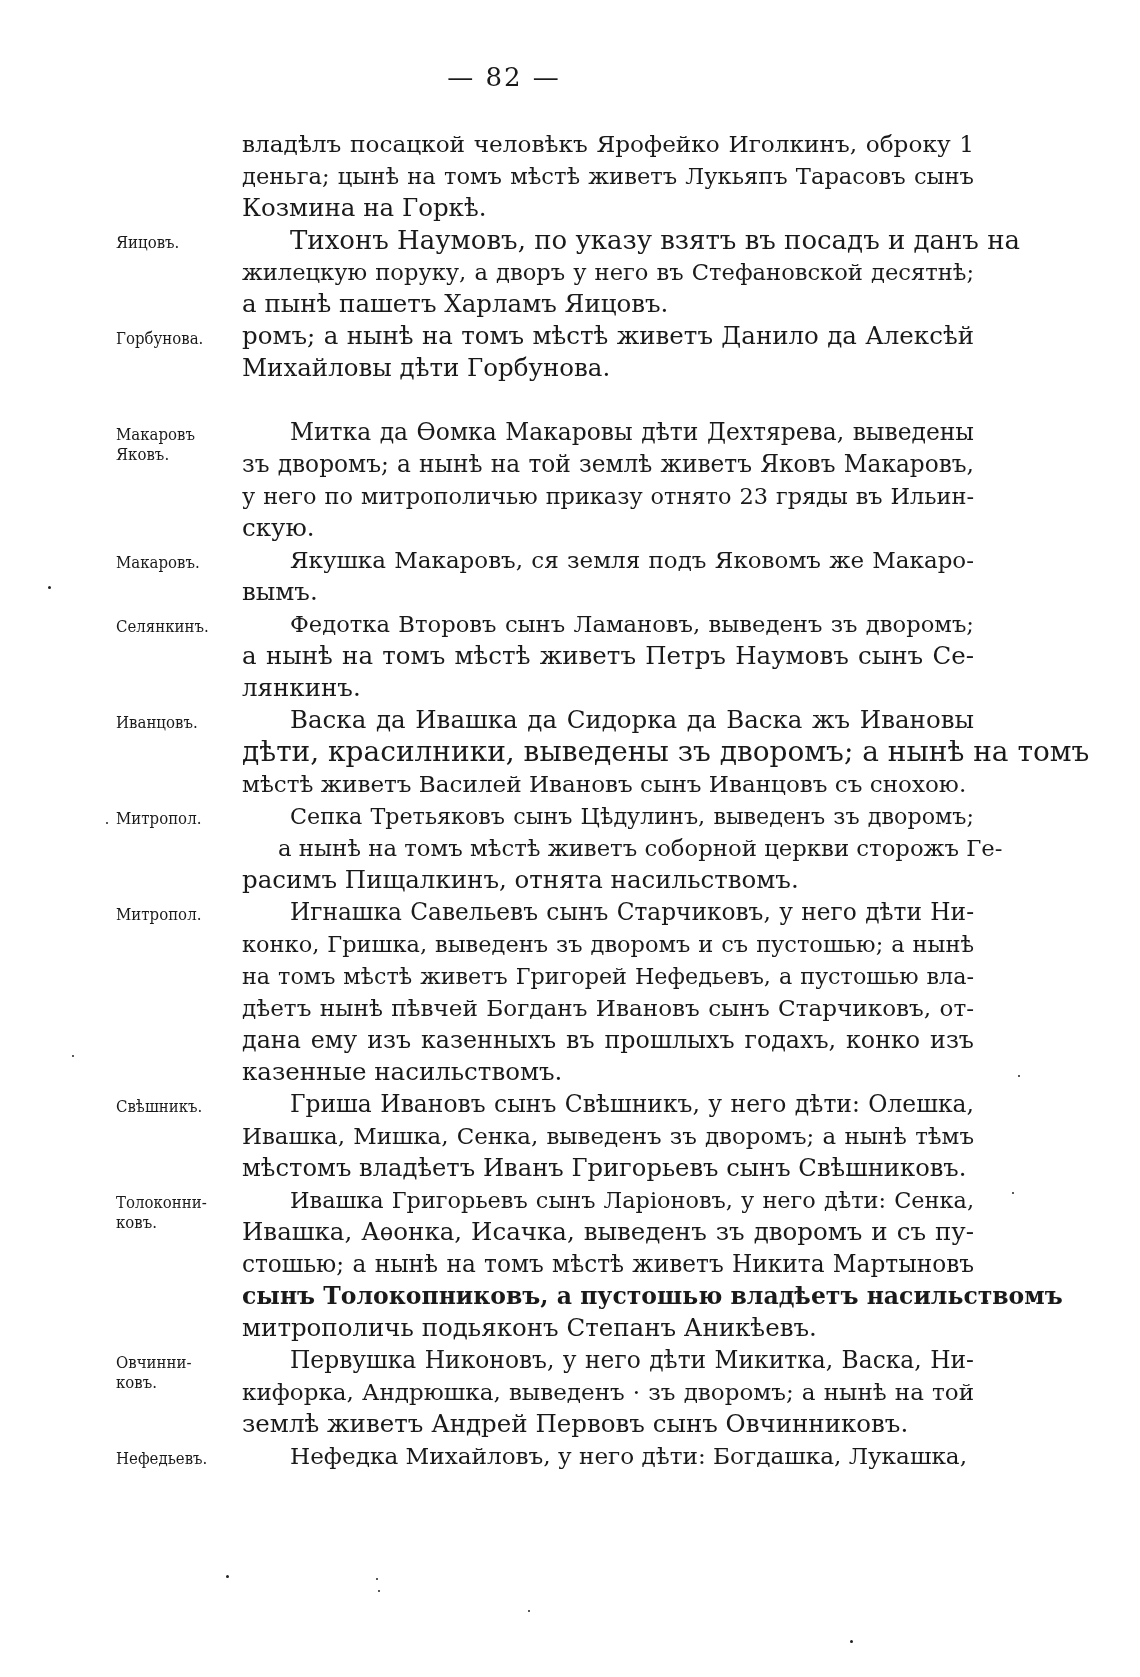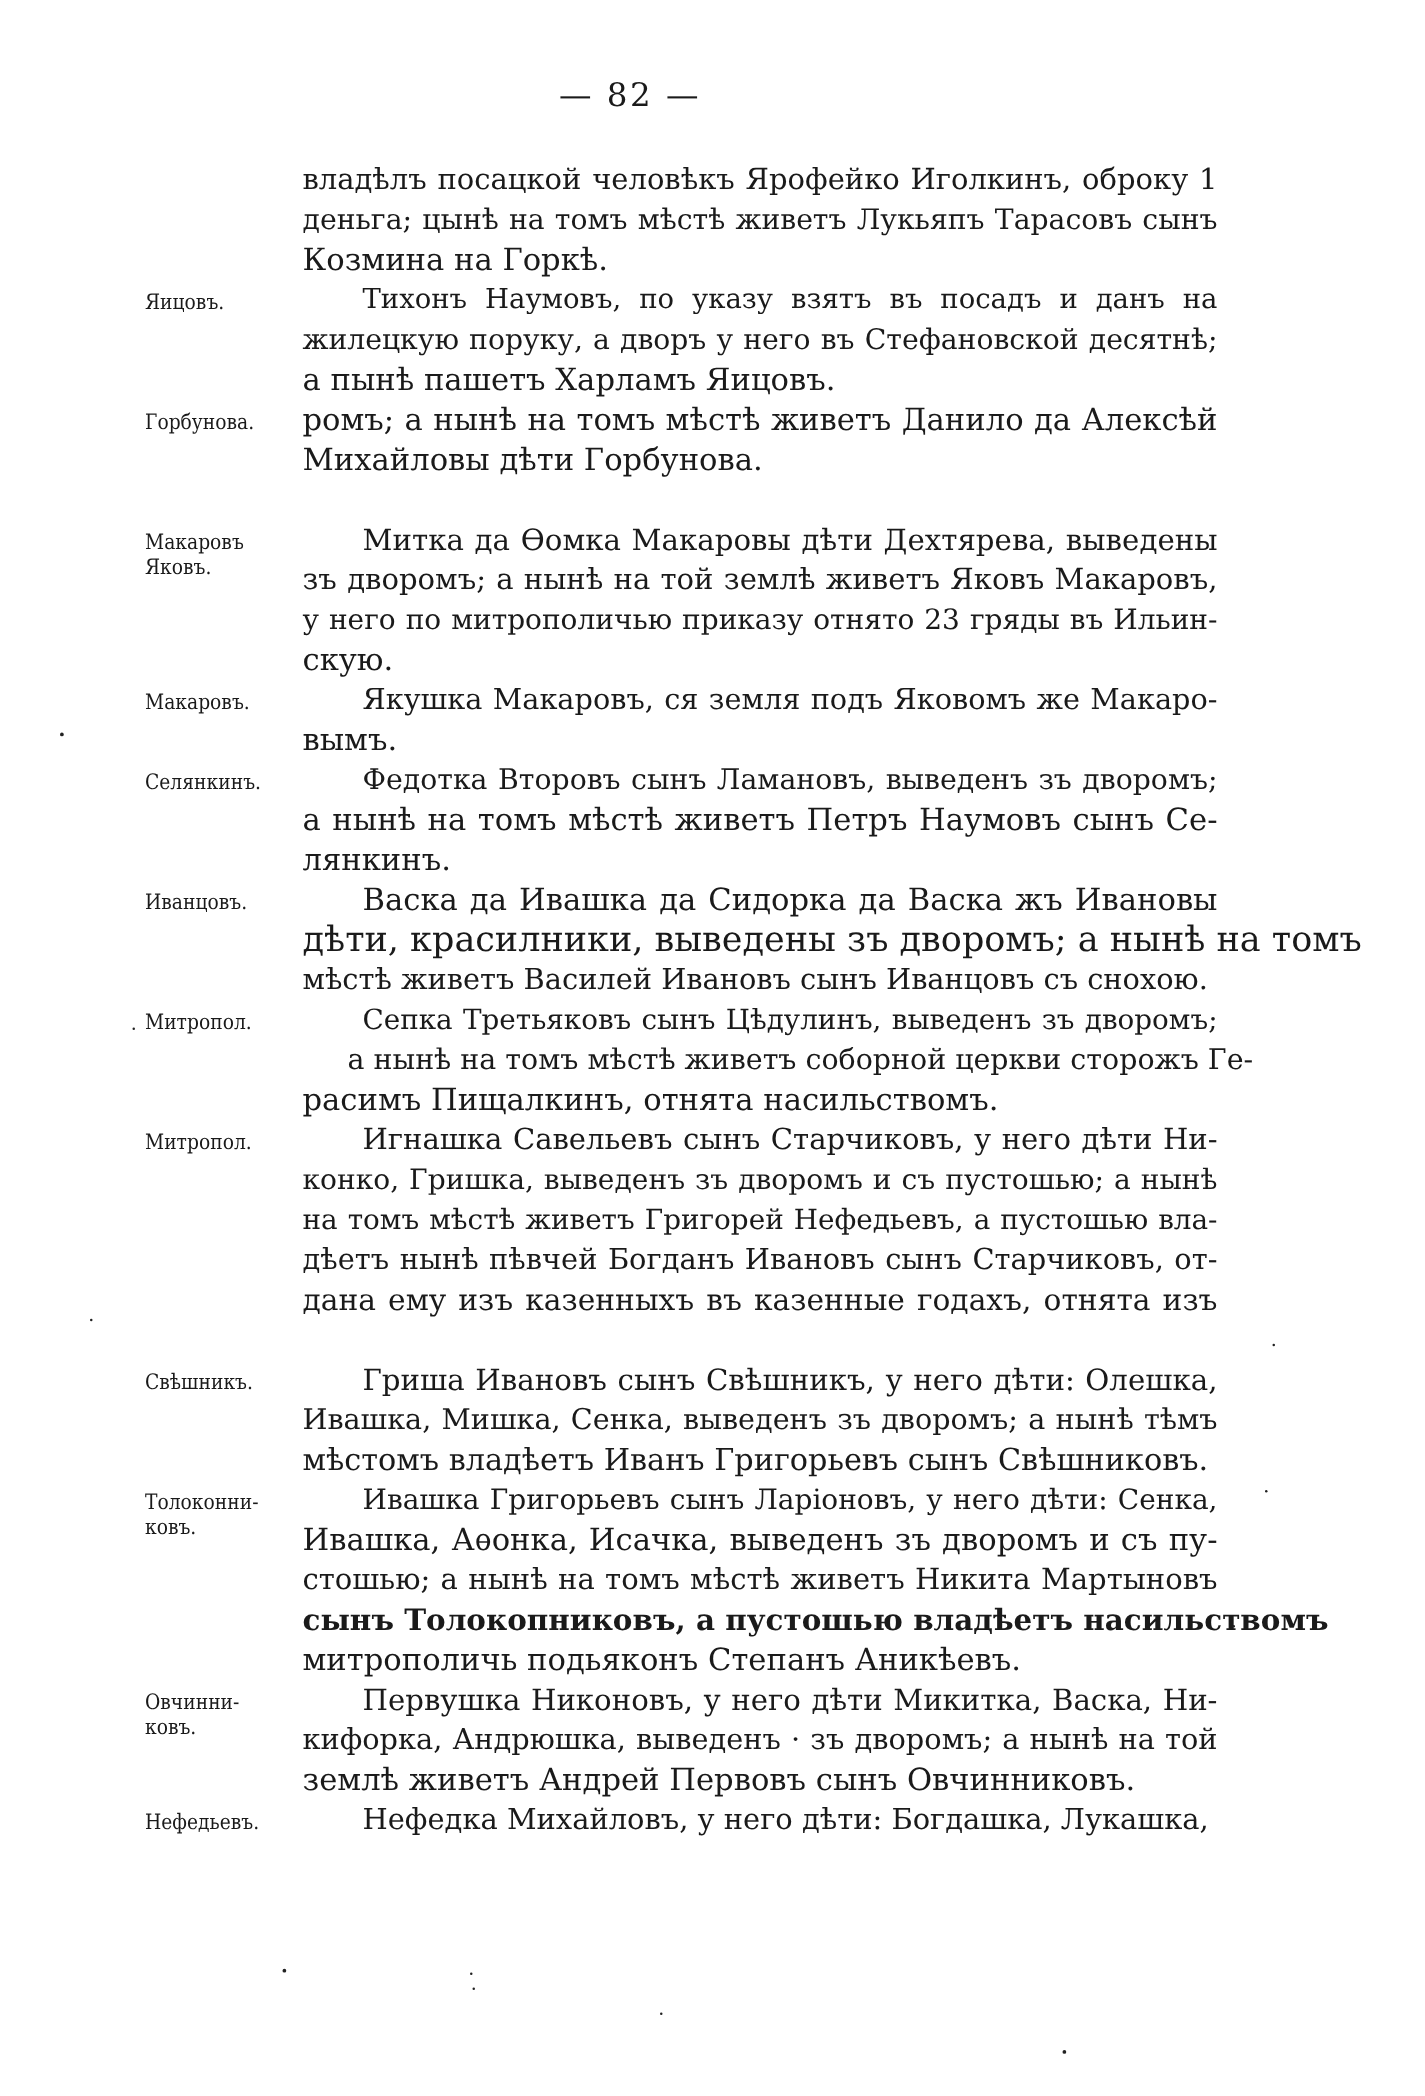--- a/index.html
+++ b/index.html
@@ -28,21 +28,21 @@
         <span class="line" style="font-size: 23.2px;">владѣлъ посацкой человѣкъ Ярофейко Иголкинъ, оброку 1</span>
         <span class="line" style="font-size: 22.62px;">деньга; цынѣ на томъ мѣстѣ живетъ Лукьяпъ Тарасовъ сынъ</span>
         <span class="line last">Козмина на Горкѣ.</span>
       </div>
     </div>
     <div class="entry" style="top: 224px;">
       <div class="margin-note" style="top: 8px;">
         <div>Яицовъ.</div>
       </div>
       <div class="body-text">
-        <span class="line first" style="font-size: 22px;">Тихонъ Наумовъ, по указу взятъ въ посадъ и данъ на</span>
+        <span class="line first" style="font-size: 26px;">Тихонъ Наумовъ, по указу взятъ въ посадъ и данъ на</span>
         <span class="line" style="font-size: 22.6px;">жилецкую поруку, а дворъ у него въ Стефановской десятнѣ;</span>
         <span class="line last">а пынѣ пашетъ Харламъ Яицовъ.</span>
       </div>
     </div>
     <div class="entry" style="top: 320px;">
       <div class="margin-note" style="top: 8px;">
         <div>Горбунова.</div>
       </div>
       <div class="body-text">
         <span class="line">ромъ; а нынѣ на томъ мѣстѣ живетъ Данило да Алексѣй</span>
@@ -102,21 +102,22 @@
     </div>
     <div class="entry" style="top: 896px;">
       <div class="margin-note" style="top: 8px;">
         <div>Митропол.</div>
       </div>
       <div class="body-text">
         <span class="line first" style="font-size: 23.27px;">Игнашка Савельевъ сынъ Старчиковъ, у него дѣти Ни-</span>
         <span class="line" style="font-size: 22.49px;">конко, Гришка, выведенъ зъ дворомъ и съ пустошью; а нынѣ</span>
         <span class="line" style="font-size: 22.27px;">на томъ мѣстѣ живетъ Григорей Нефедьевъ, а пустошью вла-</span>
         <span class="line" style="font-size: 23.11px;">дѣетъ нынѣ пѣвчей Богданъ Ивановъ сынъ Старчиковъ, от-</span>
-        <span class="line" style="font-size: 23.77px;">дана ему изъ казенныхъ въ казенные годахъ, отнята изъ</span>
+        <span class="line" style="font-size: 23.77px;">дана ему изъ казенныхъ въ прошлыхъ годахъ, конко изъ</span>
+        <span class="line last">казенные насильствомъ.</span>
       </div>
     </div>
     <div class="entry" style="top: 1088px;">
       <div class="margin-note" style="top: 8px;">
         <div>Свѣшникъ.</div>
       </div>
       <div class="body-text">
         <span class="line first" style="font-size: 23.42px;">Гриша Ивановъ сынъ Свѣшникъ, у него дѣти: Олешка,</span>
         <span class="line" style="font-size: 22.9px;">Ивашка, Мишка, Сенка, выведенъ зъ дворомъ; а нынѣ тѣмъ</span>
         <span class="line last" style="font-size: 24.24px;">мѣстомъ владѣетъ Иванъ Григорьевъ сынъ Свѣшниковъ.</span>

